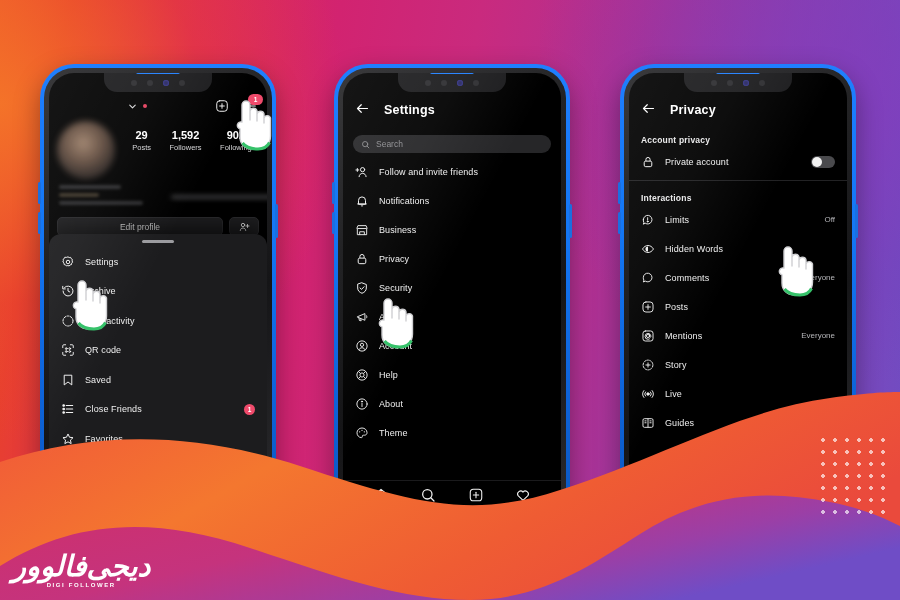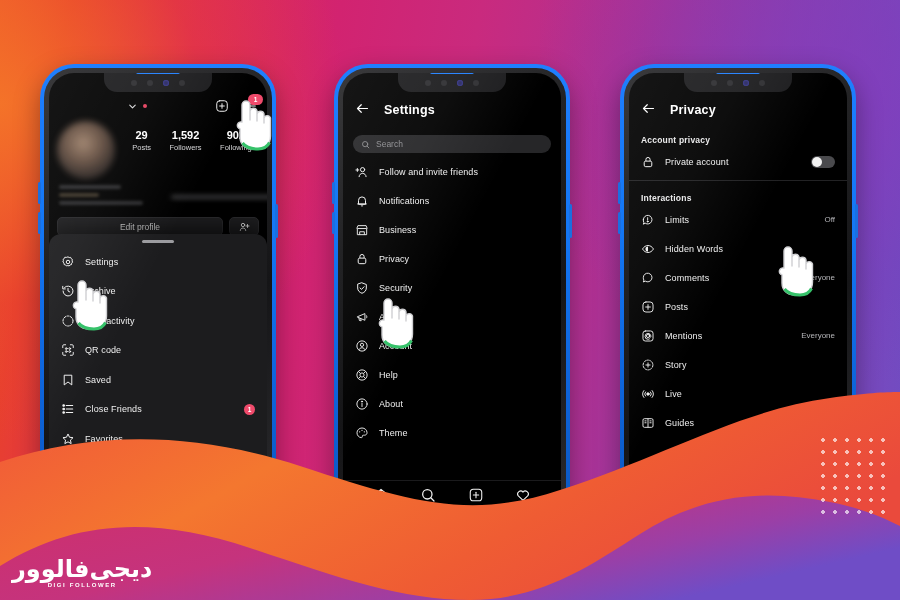--- a/index.html
+++ b/index.html
@@ -157,22 +157,22 @@
     margin-left:auto;width:11px;height:11px;border-radius:50%;background:#ef4a6b;
     color:#fff;font-size:6.5px;line-height:11px;text-align:center;font-weight:bold;
   }
 
   
   .hand{position:absolute;z-index:50;}
   .hand svg{display:block;}
 
   
   .wm{position:absolute;left:12px;bottom:12px;z-index:30;text-align:center;color:#fff;}
-  .wm .fa{font-size:24px;font-weight:bold;letter-spacing:-1px;direction:rtl;line-height:1;
-          font-family:"DejaVu Sans", sans-serif;}
+  .wm .fa{font-size:29px;font-weight:bold;letter-spacing:-1px;direction:rtl;line-height:1;
+          font-family:"DejaVu Sans", sans-serif;font-style:italic;}
   .wm .en{font-size:6px;font-weight:bold;letter-spacing:1.6px;margin-top:1px;}
 </style>
 </head>
 <body>
 
 <div id="stage">
 
   <div class="bg-base"></div>
   <div class="bg-glow-left"></div>
   <div class="bg-glow-right"></div>

